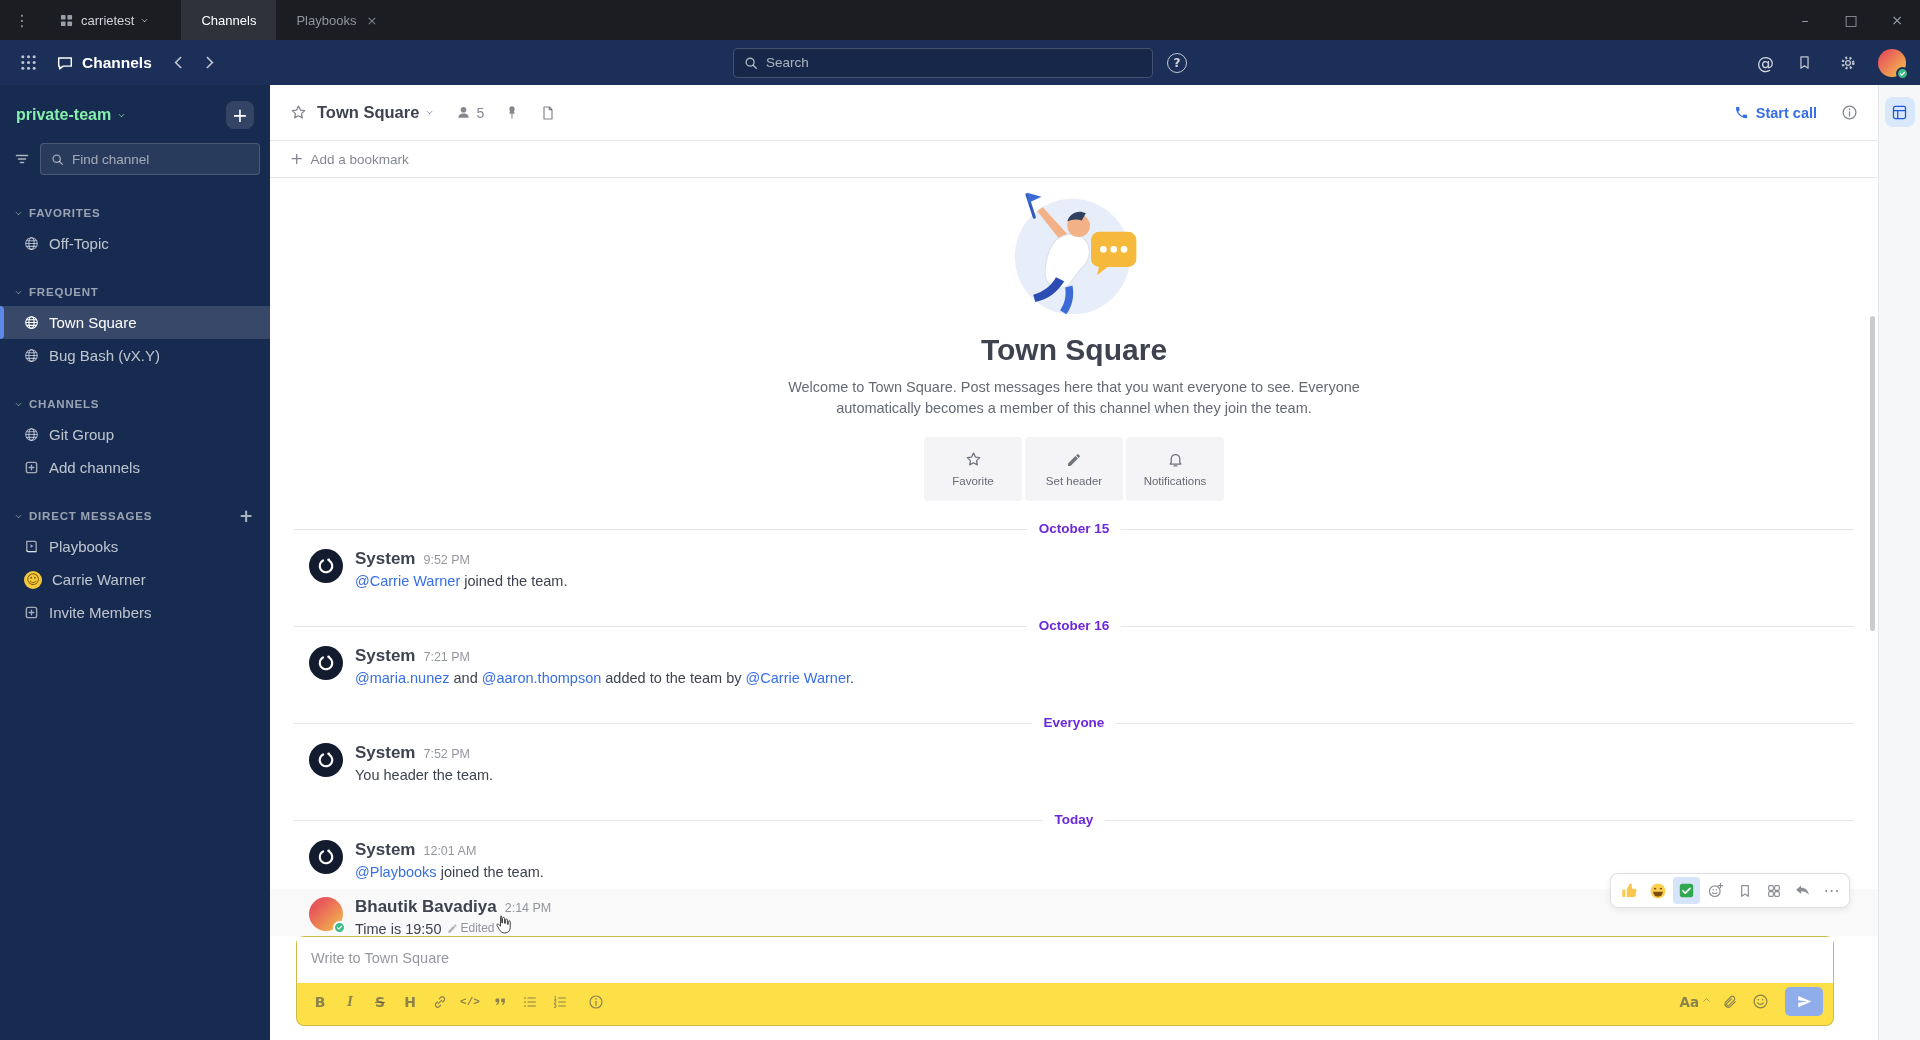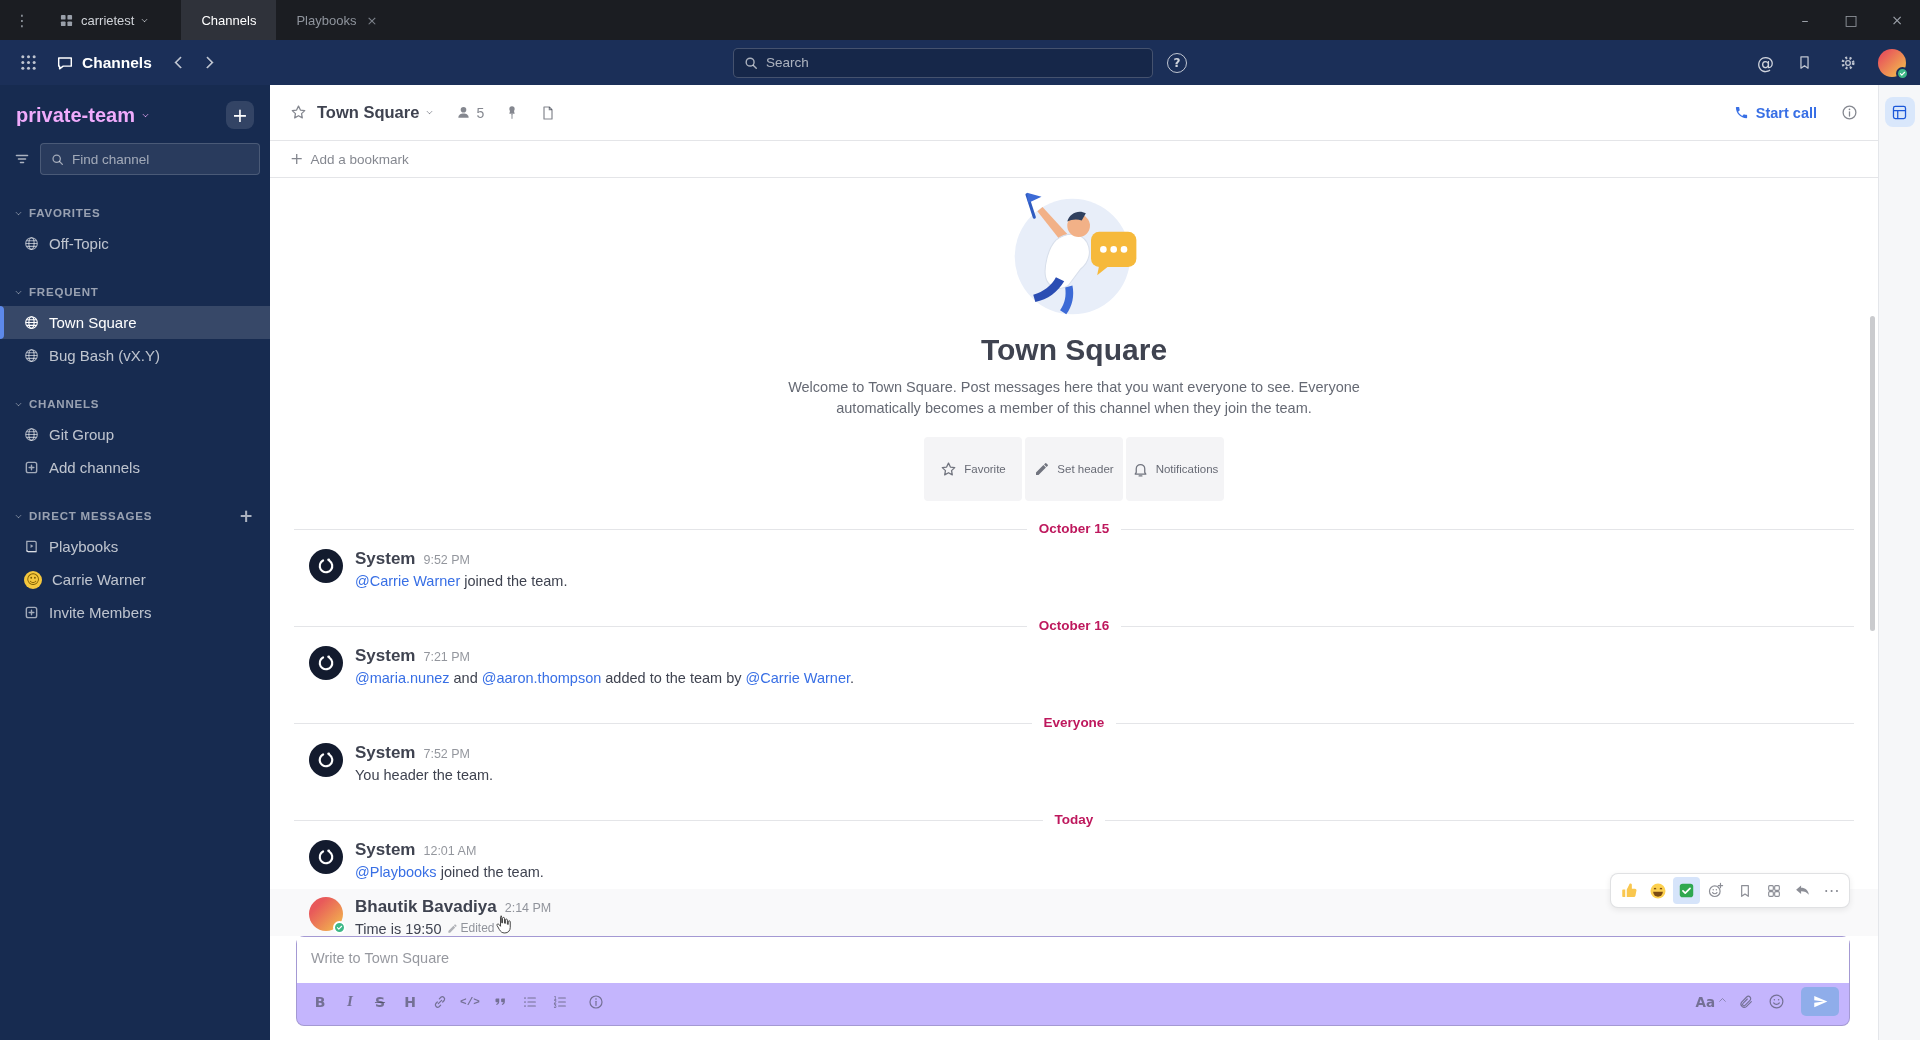--- a/index.html
+++ b/index.html
@@ -46,21 +46,21 @@
   .badge{position:absolute;right:-3px;bottom:-3px;width:13px;height:13px;border-radius:50%;background:#3db887;display:flex;align-items:center;justify-content:center}
   .badge.on-dark{border:2px solid #1b2f58}
   .badge.on-light{border:2px solid #fff}
 
   
   .body-row{flex:1;display:flex;min-height:0}
 
   
   .sidebar{width:270px;background:#172b50;color:rgba(255,255,255,.72);display:flex;flex-direction:column;flex:0 0 auto}
   .team-row{display:flex;align-items:center;justify-content:space-between;padding:16px 16px 10px}
-  .team-name{display:flex;align-items:center;gap:8px;color:#f0abfc;font-weight:700;font-size:20px}
+  .team-name{display:flex;align-items:center;gap:8px;color:#86efac;font-weight:700;font-size:16px}
   .add-sq{width:28px;height:28px;border-radius:8px;background:rgba(255,255,255,.12);color:#fff;font-size:19px;display:flex;align-items:center;justify-content:center}
   .find-row{display:flex;align-items:center;gap:10px;padding:4px 14px 6px}
   .filter-btn{display:flex;align-items:center;justify-content:center;width:24px;height:24px;color:rgba(255,255,255,.64)}
   .find-box{flex:1;height:32px;background:rgba(255,255,255,.08);border:1px solid rgba(255,255,255,.16);border-radius:4px;display:flex;align-items:center;gap:8px;padding:0 10px;color:rgba(255,255,255,.56)}
   .find-box input{flex:1;background:transparent;border:none;outline:none;color:#fff;font-size:13.5px;min-width:0}
   .find-box input::placeholder{color:rgba(255,255,255,.56)}
   .cat{display:flex;align-items:center;gap:8px;padding:0 16px;height:28px;margin-top:18px;font-size:11.5px;font-weight:700;letter-spacing:.8px;color:rgba(255,255,255,.56)}
   .cat .plus-r{margin-left:auto;font-size:17px;color:rgba(255,255,255,.64)}
   .sitem{height:33px;display:flex;align-items:center;gap:10px;padding:0 0 0 24px;font-size:15px;color:rgba(255,255,255,.72);position:relative}
   .sitem .ic{display:flex;color:rgba(255,255,255,.6)}
@@ -82,25 +82,25 @@
   .bookmark-bar{height:37px;border-bottom:1px solid #e4e5e8;display:flex;align-items:center;padding:0 20px;flex:0 0 auto}
   .add-bookmark{display:flex;align-items:center;gap:7px;color:rgba(63,67,80,.64);font-size:13.5px}
   .add-bookmark .p{font-size:16px;line-height:1}
 
   
   .messages{flex:1;min-height:0;overflow:hidden;position:relative;display:flex;flex-direction:column}
   .intro{display:flex;flex-direction:column;align-items:center;text-align:center;padding-top:8px}
   .intro-title{font-size:30px;font-weight:700;color:#3f4350;margin-top:12px}
   .intro-desc{max-width:600px;font-size:14.5px;line-height:1.45;color:rgba(63,67,80,.8);margin-top:10px}
   .intro-actions{display:flex;gap:3px;margin-top:18px}
-  .tile{width:98px;height:64px;background:#f4f4f6;border-radius:4px;display:flex;align-items:center;justify-content:center;gap:7px;color:rgba(63,67,80,.72)}
+  .tile{width:98px;height:64px;background:#f4f4f6;border-radius:4px;display:flex;flex-direction:column;align-items:center;justify-content:center;gap:7px;color:rgba(63,67,80,.72)}
   .tile .lbl{font-size:11.5px;color:rgba(63,67,80,.78)}
   .divider{position:relative;text-align:center;margin:18px 24px 4px;height:20px}
   .divider::before{content:"";position:absolute;left:0;right:0;top:10px;border-top:1px solid #e4e5e8}
-  .divider span{position:relative;background:#fff;padding:0 12px;font-size:13.5px;font-weight:600;color:#be185d}
+  .divider span{position:relative;background:#fff;padding:0 12px;font-size:13.5px;font-weight:600;color:#6d28d9}
   .msg{display:flex;gap:12px;padding:8px 28px 6px 39px;position:relative}
   .msg.hovered{background:rgba(63,67,80,.03)}
   .avatar-m{width:34px;height:34px;border-radius:50%;flex:0 0 auto;position:relative;display:flex;align-items:center;justify-content:center}
   .avatar-m.system{background:#131b2e}
   .avatar-m.user{background:linear-gradient(135deg,#e8595a 25%,#f2b44e 90%)}
   .msg-body{min-width:0}
   .msg-head{display:flex;align-items:baseline;gap:8px}
   .msg-author{font-weight:700;font-size:17px;color:#3f4350}
   .msg-time{font-size:12.5px;color:rgba(63,67,80,.56)}
   .msg-text{font-size:14.5px;line-height:1.45;margin-top:2px}
@@ -111,21 +111,21 @@
   
   .hover-toolbar{position:absolute;top:-16px;right:28px;background:#fff;border:1px solid rgba(63,67,80,.16);border-radius:8px;box-shadow:0 2px 6px rgba(0,0,0,.08);display:flex;align-items:center;gap:2px;padding:3px 4px}
   .ht-btn{width:27px;height:27px;border-radius:4px;display:flex;align-items:center;justify-content:center;color:rgba(63,67,80,.6)}
   .ht-btn.hl{background:#d6e4fa}
 
   
   .scroll-thumb{position:absolute;right:3px;top:138px;width:5px;height:315px;border-radius:3px;background:rgba(63,67,80,.28)}
   .cursor{position:absolute;left:222px;top:24px;pointer-events:none}
 
   
-  .composer{margin:0 28px 14px 26px;border:1px solid rgba(63,67,80,.24);border-radius:8px;background:#c4b5fd;flex:0 0 auto}
+  .composer{margin:0 44px 14px 26px;border:1px solid rgba(63,67,80,.24);border-radius:8px;background:#fde047;flex:0 0 auto}
   .composer textarea{display:block;width:100%;height:46px;border:none;outline:none;resize:none;padding:13px 14px 0;font-family:"Liberation Sans",sans-serif;font-size:14.5px;color:#3f4350}
   .composer textarea::placeholder{color:rgba(63,67,80,.55)}
   .composer-toolbar{display:flex;align-items:center;gap:4px;padding:4px 10px 9px}
   .tb{min-width:26px;height:26px;border-radius:4px;display:flex;align-items:center;justify-content:center;color:rgba(63,67,80,.6);font-size:14px;font-weight:700}
   .tb.strike{text-decoration:line-through}
   .tb.code{font-family:"Liberation Mono",monospace;font-size:11px}
   .tb-spacer{flex:1}
   .aa{display:flex;align-items:center;gap:5px;font-weight:700;font-size:13.5px;color:rgba(63,67,80,.6);padding:0 4px}
   .send-btn{width:38px;height:29px;border-radius:5px;background:#8fadea;display:flex;align-items:center;justify-content:center;margin-left:8px}
 

